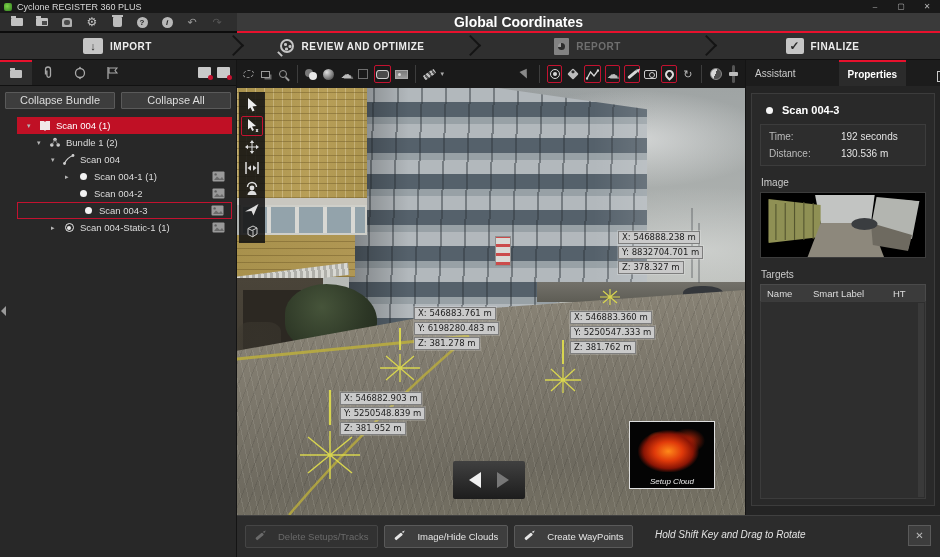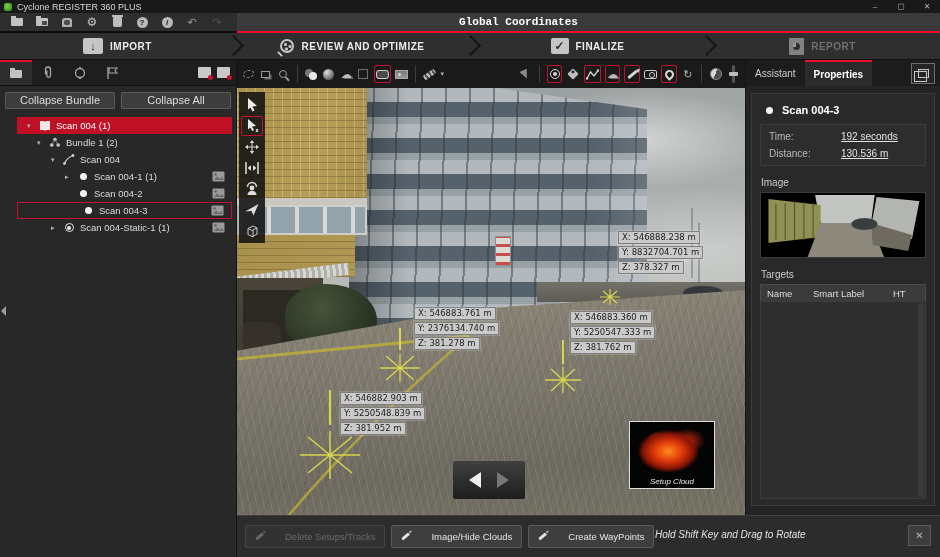--- a/index.html
+++ b/index.html
@@ -27,21 +27,21 @@
   .gearch { color:#c2c2c2; font-size:12px; line-height:14px; }
   .trash { width:9px; height:10px; background:#bdbdbd; border-radius:1px 1px 2px 2px; position:relative; }
   .trash::before { content:""; position:absolute; top:-2px; left:-1px; width:11px; height:1.5px; background:#bdbdbd; }
   .circb { width:11px; height:11px; border-radius:50%; background:#b9b9b9; color:#1f1f1f;
     font-weight:bold; font-size:8px; line-height:11px; text-align:center; }
   .circb.help::after { content:"?"; }
   .circb.info::after { content:"i"; font-style:italic; }
   .uchar { font-size:11px; }
   .header-band { position:absolute; left:237px; top:13px; width:703px; height:20px; background:#3a3a3a;
     border-bottom:2px solid #e8112d; display:flex; align-items:center; justify-content:center; padding-right:140px; }
-  .header-band .ttl { color:#ffffff; font-size:11px; font-weight:bold;font-family:Liberation Mono, monospace; }
+  .header-band .ttl { color:#ffffff; font-size:14px; font-weight:bold; }
 
   
   .workflow { position:absolute; left:0; top:33px; width:940px; height:27px; background:#2f2f2f;
     border-bottom:1px solid #101010; display:flex; }
   .wf-step { width:25%; display:flex; align-items:center; justify-content:center; gap:7px; cursor:default; }
   .wf-step .lbl { color:#ededed; font-size:10px; font-weight:bold; letter-spacing:.5px; }
   .wf-step.disabled .lbl { color:#6f6f6f; }
   .wf-step.disabled .wfi { opacity:.55; }
   .chev { position:absolute; top:5px; width:15px; height:15px;
     border-top:2px solid #141414; border-right:2px solid #141414; transform:rotate(45deg); }
@@ -192,54 +192,54 @@
 
   .setup-cloud { position:absolute; left:392px; top:333px; width:86px; height:68px; background:#040404; border:1px solid #dedede;font-style:italic; }
   .sc-blob { position:absolute; left:6px; top:4px; right:6px; bottom:16px;
     background:radial-gradient(ellipse 55% 60% at 45% 55%, #ff8a1a 0%, #e03a0a 35%, #8a1505 62%, transparent 78%),
                radial-gradient(ellipse 40% 45% at 72% 32%, #c22708 0%, transparent 60%),
                radial-gradient(ellipse 25% 30% at 30% 30%, #d84b0c 0%, transparent 60%); }
   .sc-label { position:absolute; left:0; right:0; bottom:2px; text-align:center; color:#ececec; font-size:8px; }
 
   
   .right-panel { position:absolute; left:745px; top:60px; width:195px; height:455px; background:#242424; border-left:1px solid #141414; }
-  .rp-tabs { height:26px; background:#1c1c1c; display:flex; align-items:stretch; }
+  .rp-tabs { height:26px; background:#1c1c1c; display:flex; align-items:stretch;gap:34px; }
   .rp-tab { padding:0 9px; display:flex; align-items:center; color:#cccccc; font-size:10px; cursor:default; }
   .rp-tab.active { background:#2b2b2b; border-top:2px solid #e8112d; color:#ffffff; font-weight:bold; }
   .float-btn { margin-left:auto; margin-right:5px; align-self:center; width:24px; height:21px; border:1px solid #6f6f6f;
     display:flex; align-items:center; justify-content:center; background:#262626; }
   .float-ic { width:11px; height:9px; border:1.5px solid #c9c9c9; position:relative; background:#262626; }
   .float-ic::before { content:""; position:absolute; left:-5px; bottom:-5px; width:11px; height:9px; border:1.5px solid #c9c9c9; }
   .rp-body { position:absolute; top:33px; left:5px; right:5px; bottom:9px; border:1px solid #3c3c3c; background:#292929;
     padding:6px 8px; display:flex; flex-direction:column; }
   .scan-header { display:flex; align-items:center; gap:9px; margin:4px 0 8px 6px; }
   .scan-dot { width:7px; height:7px; border-radius:50%; background:#f5f5f5; }
   .scan-name { color:#ffffff; font-size:11px; font-weight:bold; }
   .kv-box { border:1px solid #3c3c3c; background:#2d2d2d; padding:6px 8px; display:flex; flex-direction:column; gap:6px; }
   .kv-row { display:flex; font-size:10px; }
   .kv-row .k { width:72px; color:#bbbbbb; }
-  .kv-row .v { color:#e4e4e4;text-decoration:underline; }
+  .kv-row .v { color:#e4e4e4; }
   .sec-label { color:#cccccc; font-size:10px; margin:11px 0 4px 1px; }
   .image-thumb { height:66px; background:#000; border:1px solid #3c3c3c; }
   .targets-tabs { display:flex; margin-top:3px; }
   .tg-tab { padding:0 8px; height:20px; line-height:19px; color:#cccccc; font-size:10px; background:#222222; cursor:default; }
   .tg-tab.active { background:#343434; border-top:2px solid #e8112d; color:#ffffff; line-height:16px; }
   .ttable-head { display:flex; background:#3b3b3b; border:1px solid #4a4a4a; border-bottom:none; height:17px;
     font-size:9.5px; color:#dddddd; align-items:center; }
   .ttable-head .c1 { width:52px; padding-left:6px; }
   .ttable-head .c2 { width:80px; }
   .ttable-head .c3 { width:30px; }
   .ttable-body { flex:1; border:1px solid #3c3c3c; background:#2e2e2e; position:relative; }
   .tscroll { position:absolute; right:1px; top:1px; bottom:1px; width:6px; background:#3a3a3a; }
 
   
   .bottom-bar { position:absolute; left:237px; top:515px; width:703px; height:42px; background:#2c2c2c; border-top:1px solid #404040; }
   .bb-btns { position:absolute; left:8px; top:9px; display:flex; gap:6px; }
   .bb-btn { height:23px; padding:0 9px; background:#3e3e3e; border:1px solid #5a5a5a; border-radius:2px;
-    color:#e5e5e5; font-size:9.5px; display:flex; align-items:center; gap:21px; cursor:default; }
+    color:#e5e5e5; font-size:9.5px; display:flex; align-items:center; gap:14px; cursor:default; }
   .bb-btn.disabled { background:#323232; border-color:#454545; color:#6a6a6a; }
   .bb-pen { width:9px; height:2.5px; background:currentColor; transform:rotate(-40deg); border-radius:1px; position:relative; }
   .bb-pen::after { content:""; position:absolute; right:-3.5px; top:-0.5px; border-left:3.5px solid currentColor;
     border-top:1.8px solid transparent; border-bottom:1.8px solid transparent; }
   .bb-hint { position:absolute; left:418px; top:13px; color:#e2e2e2; font-size:10px; font-style:italic; }
   .bb-close { position:absolute; right:9px; top:9px; width:23px; height:21px; background:#3d3d3d; border:1px solid #5a5a5a;
     color:#b9b9b9; font-size:10px; line-height:19px; text-align:center; cursor:default; }
 </style>
 </head>
 <body>
@@ -286,27 +286,27 @@
 
   <div class="workflow">
     <div class="wf-step">
       <span class="wfi g-import"></span>
       <span class="lbl">IMPORT</span>
     </div>
     <div class="wf-step">
       <span class="wfi g-review"></span>
       <span class="lbl">REVIEW AND OPTIMIZE</span>
     </div>
+    <div class="wf-step disabled">
+      <span class="wfi g-report"></span>
+      <span class="lbl">REPORT</span>
+    </div>
     <div class="wf-step">
       <span class="wfi g-final"></span>
       <span class="lbl">FINALIZE</span>
-    </div>
-    <div class="wf-step disabled">
-      <span class="wfi g-report"></span>
-      <span class="lbl">REPORT</span>
     </div>
     <span class="chev" style="left:226px"></span>
     <span class="chev" style="left:463px"></span>
     <span class="chev" style="left:699px"></span>
   </div>
 
   <div class="left-panel">
     <div class="lp-tabs">
       <span class="lp-tab active">
         <span class="fold"></span>
@@ -546,21 +546,21 @@
         </g>
       </svg>
 
       <div class="coord-label" style="left:381px; top:143px">
         <span>X: 546888.238 m</span>
         <span>Y: 8832704.701 m</span>
         <span>Z: 378.327 m</span>
       </div>
       <div class="coord-label" style="left:177px; top:219px">
         <span>X: 546883.761 m</span>
-        <span>Y: 2376134.740 m</span>
+        <span>Y: 6198280.483 m</span>
         <span>Z: 381.278 m</span>
       </div>
       <div class="coord-label" style="left:333px; top:223px">
         <span>X: 546883.360 m</span>
         <span>Y: 5250547.333 m</span>
         <span>Z: 381.762 m</span>
       </div>
       <div class="coord-label" style="left:103px; top:304px">
         <span>X: 546882.903 m</span>
         <span>Y: 5250548.839 m</span>

